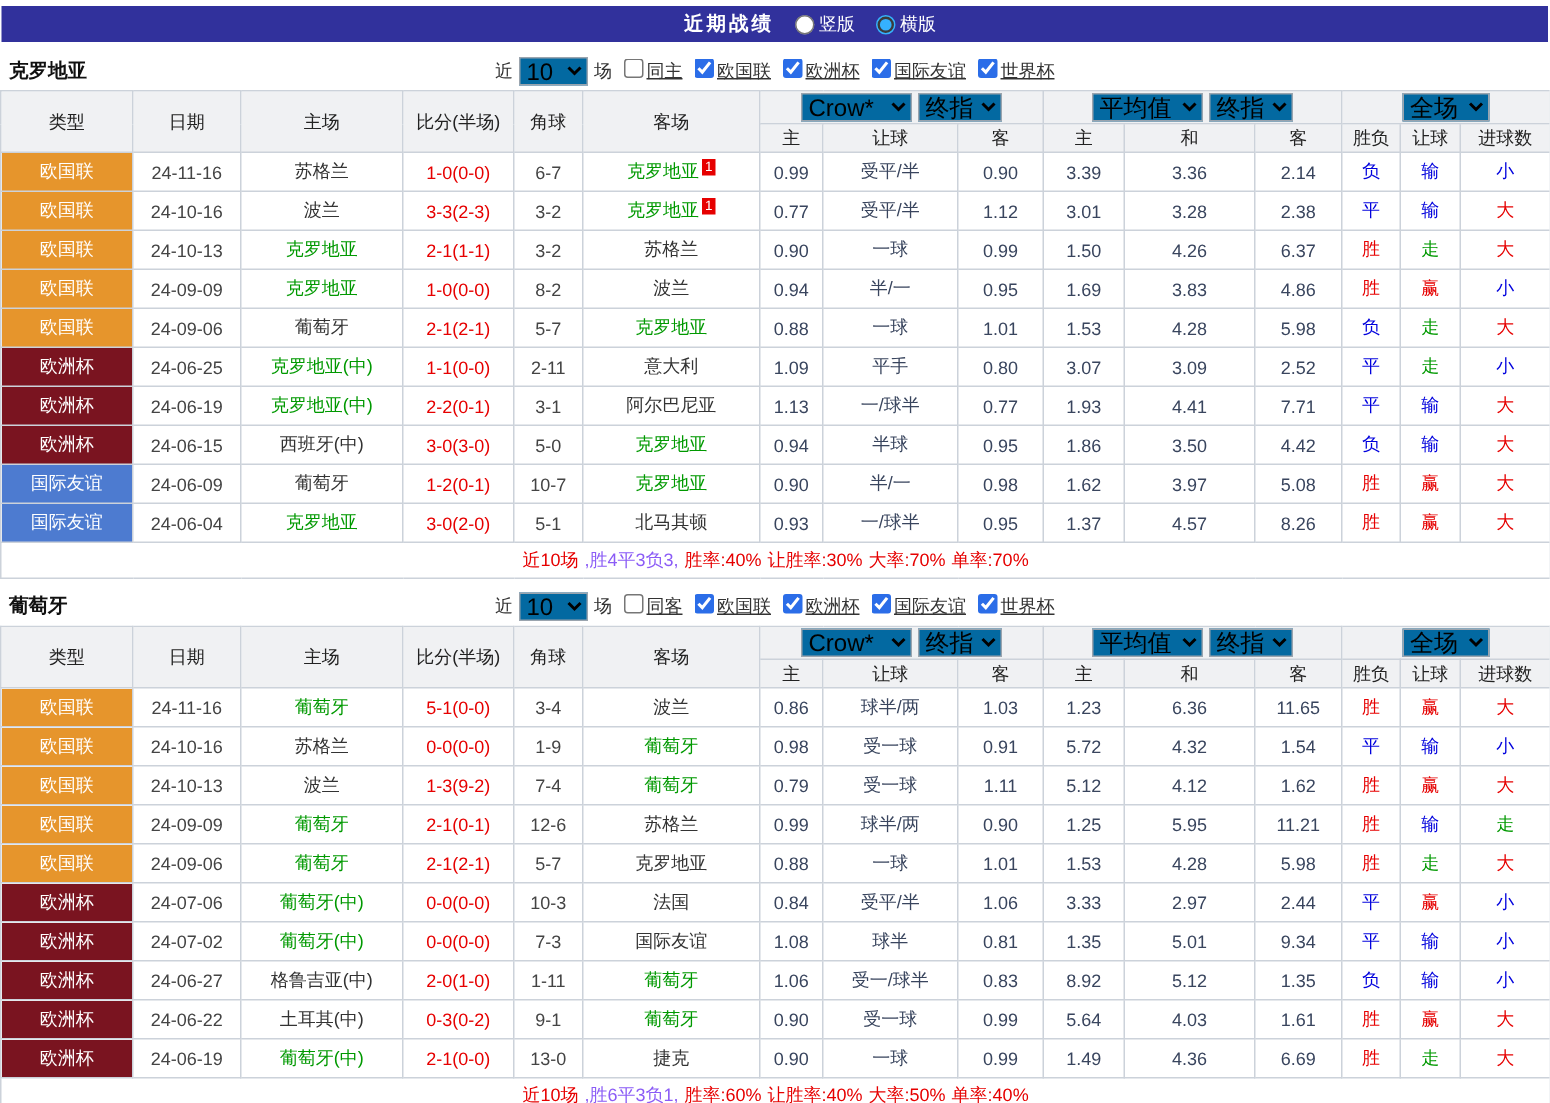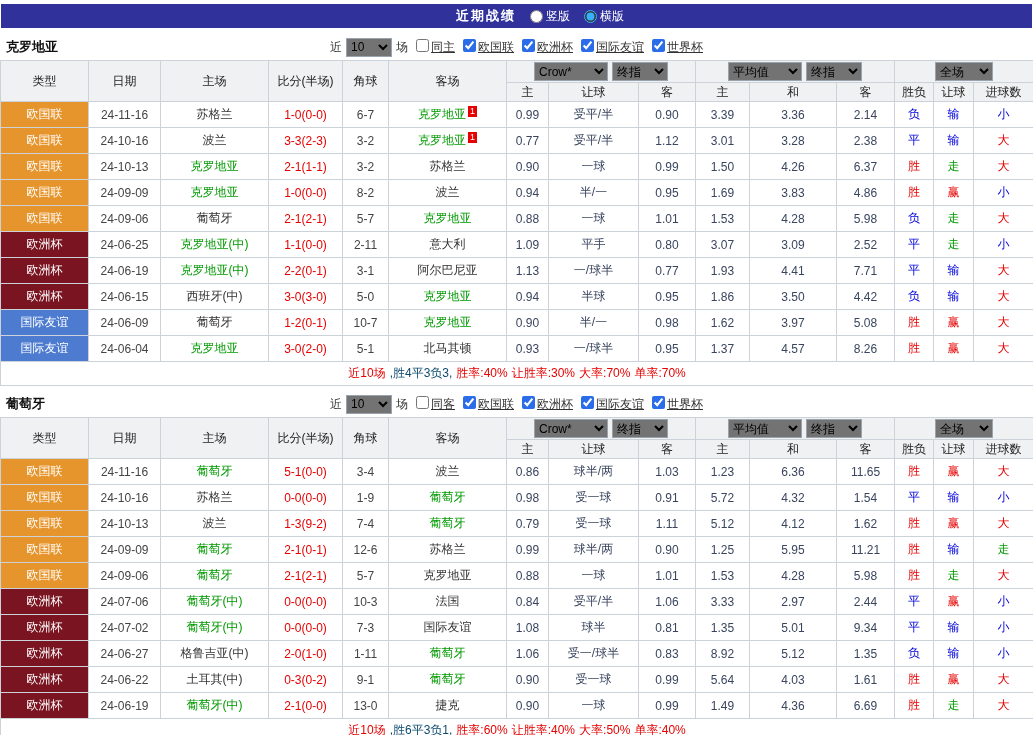--- a/index.html
+++ b/index.html
@@ -31,21 +31,21 @@
     position: relative;
     display:flex; align-items:center; justify-content:center;
     background:#fff;
   }
   .team-name { position:absolute; left:6px; font-weight:bold; font-size:13px; color:#111; }
   .filter { display:flex; align-items:center; gap:4px; color:#333; }
   .filter label { display:flex; align-items:flex-start; gap:1px; cursor:pointer;text-decoration:underline; }
   .filter input[type=checkbox] { width:13px; height:13px; margin:0 1px 0 4px; accent-color:#2b6de8; }
   .count-select { width:46px; }
 
-  select { font-size:12px; height:19px; font-family:inherit; background:#737373; border:1px solid #9aa4ae; }
+  select { font-size:16px; height:19px; font-family:inherit; background:#0369a1; border:1px solid #9aa4ae; }
   .sel-a { width:74px; margin-right:4px; }
   .sel-b { width:56px; }
   .sel-c { width:58px; }
 
   table { width:1033px; border-collapse:collapse; table-layout:fixed; font-size:12px; }
   th, td {
     border:1px solid var(--c-border, #ccd2da);
     text-align:center; padding:0;
     white-space:nowrap; overflow:hidden;
   }
@@ -65,21 +65,21 @@
     font-size:9px; line-height:11px; padding:0 2px; margin-left:2px;
     vertical-align:top;
   }
   .res-red   { color: var(--c-red, #e60000); }
   .res-blue  { color: var(--c-blue, #0000dd); }
   .res-green { color: var(--c-green, #009900); }
 
   td.sum-td { height:24px; }
   .sum-td span { margin:0 2px; }
   .seg-red  { color: var(--c-red, #e60000); }
-  .seg-dark { color:#0c4a6e; }
+  .seg-dark { color:#8b5cf6; }
 </style>
 </head>
 <body>
 
 <div class="title-bar">
   <span class="panel-title">近期战绩</span>
   <label class="layout-opt">
     <input type="radio" name="layout" id="radio-vertical" style="">
     <span>竖版</span>
   </label>

